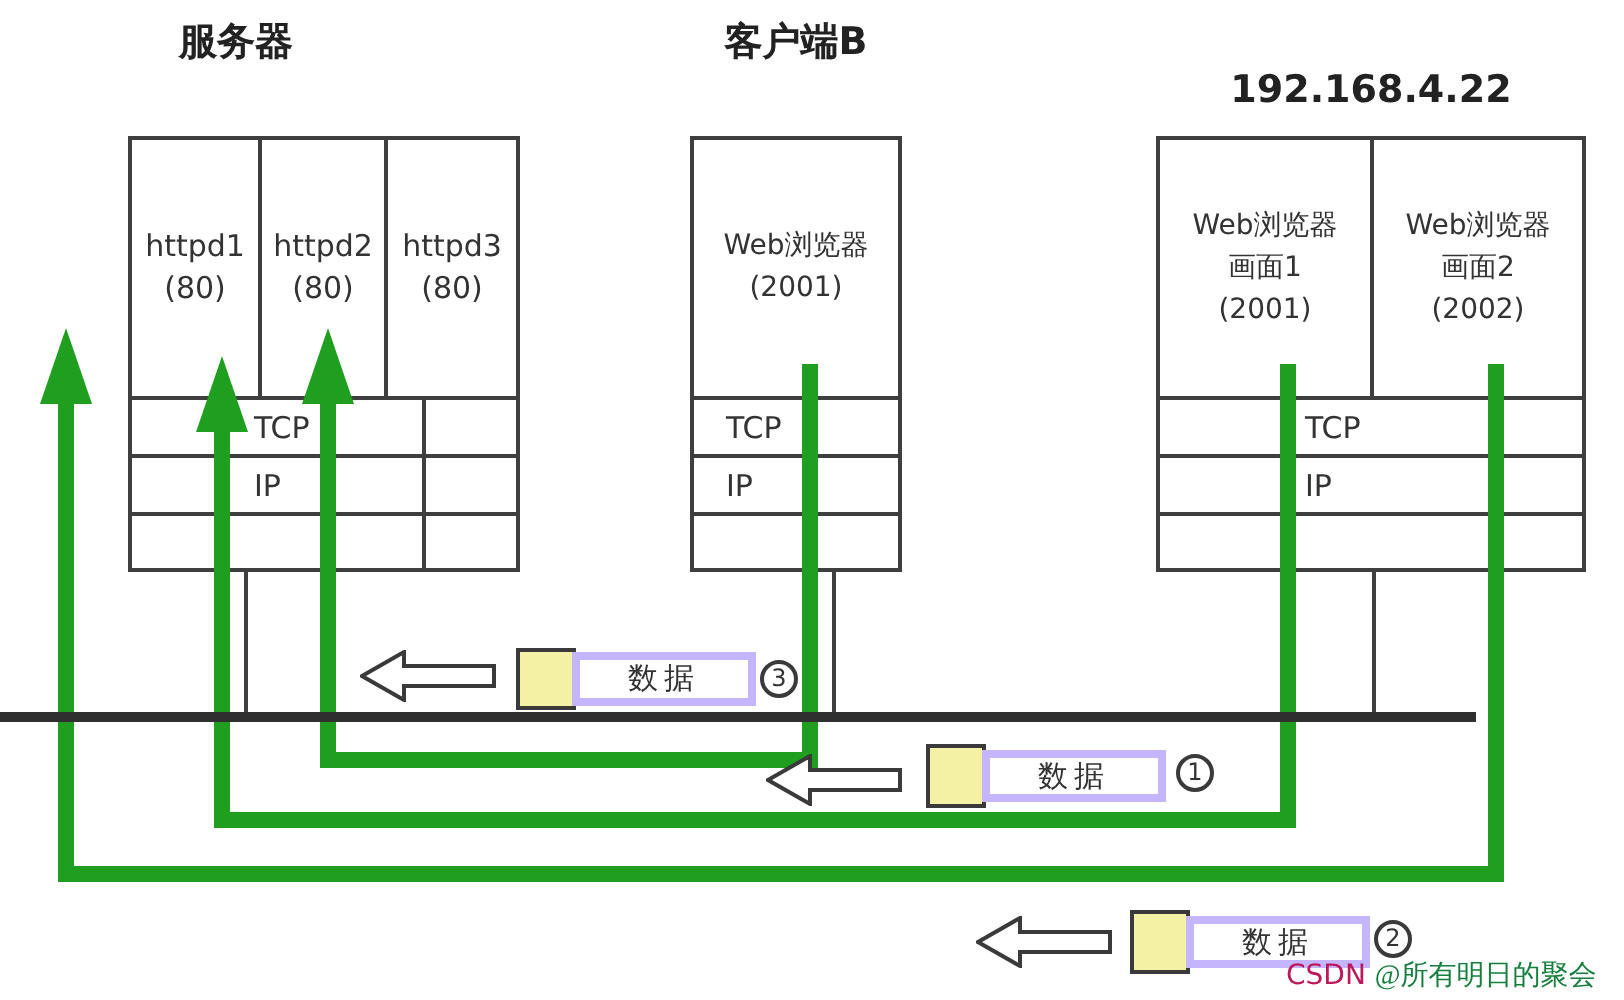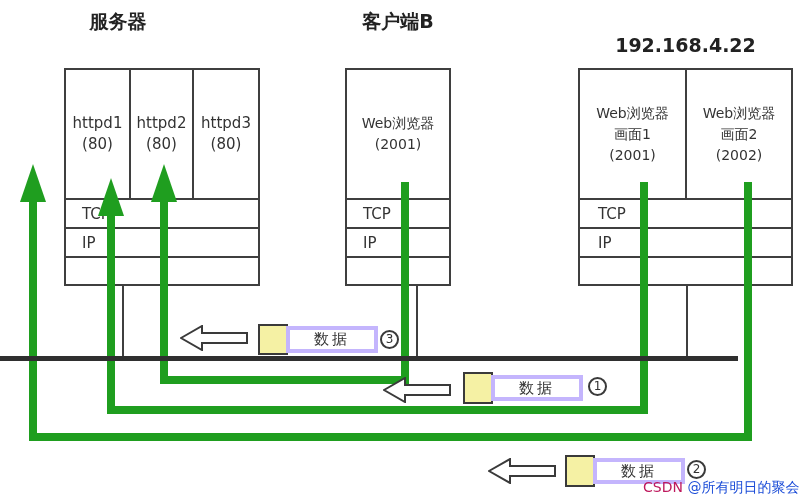--- a/index.html
+++ b/index.html
@@ -7,39 +7,39 @@
     position:relative;width:812px;height:500px;background:#ffffff;overflow:hidden;
     font-family:"DejaVu Sans","Liberation Sans",sans-serif;color:#2b2b2b;
   }
   .abs{position:absolute;}
   .hdr{font-size:19px;font-weight:bold;text-align:center;color:#222;line-height:22px;}
   .node-box{position:absolute;border:2px solid #3f3f3f;box-sizing:border-box;background:#fff;display:flex;flex-direction:column;}
   .apps-row{display:flex;flex:none;height:128px;}
   .app-cell{display:flex;flex-direction:column;justify-content:center;align-items:center;
     font-size:15px;line-height:21px;color:#333;text-align:center;}
   .app-cell.bdr{border-right:2px solid #3f3f3f;}
-  .layer-row{flex:none;height:29px;border-top:2px solid #3f3f3f;display:flex;box-sizing:border-box;}
+  .layer-row{flex:none;height:29px;border-top:2px solid #3f3f3f;display:flex;box-sizing:border-box;justify-content:center;}
   .layer-row.last{flex:1;}
   .layer-left{box-sizing:border-box;display:flex;align-items:center;padding-left:16px;
     font-size:15px;color:#333;}
   .layer-left.bdr{border-right:2px solid #3f3f3f;}
   .g{position:absolute;background:#1f9e1f;}
   .gtri{position:absolute;width:0;height:0;border-left:13px solid transparent;
     border-right:13px solid transparent;border-bottom:38px solid #1f9e1f;}
   .conn{position:absolute;width:2px;background:#3f3f3f;}
   .bus{position:absolute;background:#2f2f2f;z-index:6;}
   .pkt-yellow{position:absolute;box-sizing:border-box;border:2px solid #3a3a3a;background:#f5f1a4;z-index:7;}
   .pkt-label{position:absolute;box-sizing:border-box;border:4px solid #c4b5fd;background:#fff;z-index:7;
     display:flex;align-items:center;justify-content:center;font-size:15px;letter-spacing:3px;color:#333;}
   .pkt-num{position:absolute;box-sizing:border-box;width:19px;height:19px;border:2px solid #3a3a3a;border-radius:50%;
     font-size:12px;line-height:15px;text-align:center;color:#333;background:transparent;z-index:7;}
   .arrow-svg{position:absolute;z-index:7;}
   .watermark{position:absolute;font-size:14px;white-space:nowrap;z-index:8;}
   .wm-brand{color:#be185d;}
-  .wm-handle{color:#1d4ed8;}
+  .wm-handle{color:#15803d;font-family:Liberation Serif, serif;}
 </style>
 </head>
 <body>
 
 <div class="canvas">
 
   <div class="abs hdr" style="left:20px;top:10px;width:196px;">服务器</div>
 
   <div class="abs hdr" style="left:325px;top:10px;width:146px;">客户端B</div>
 

